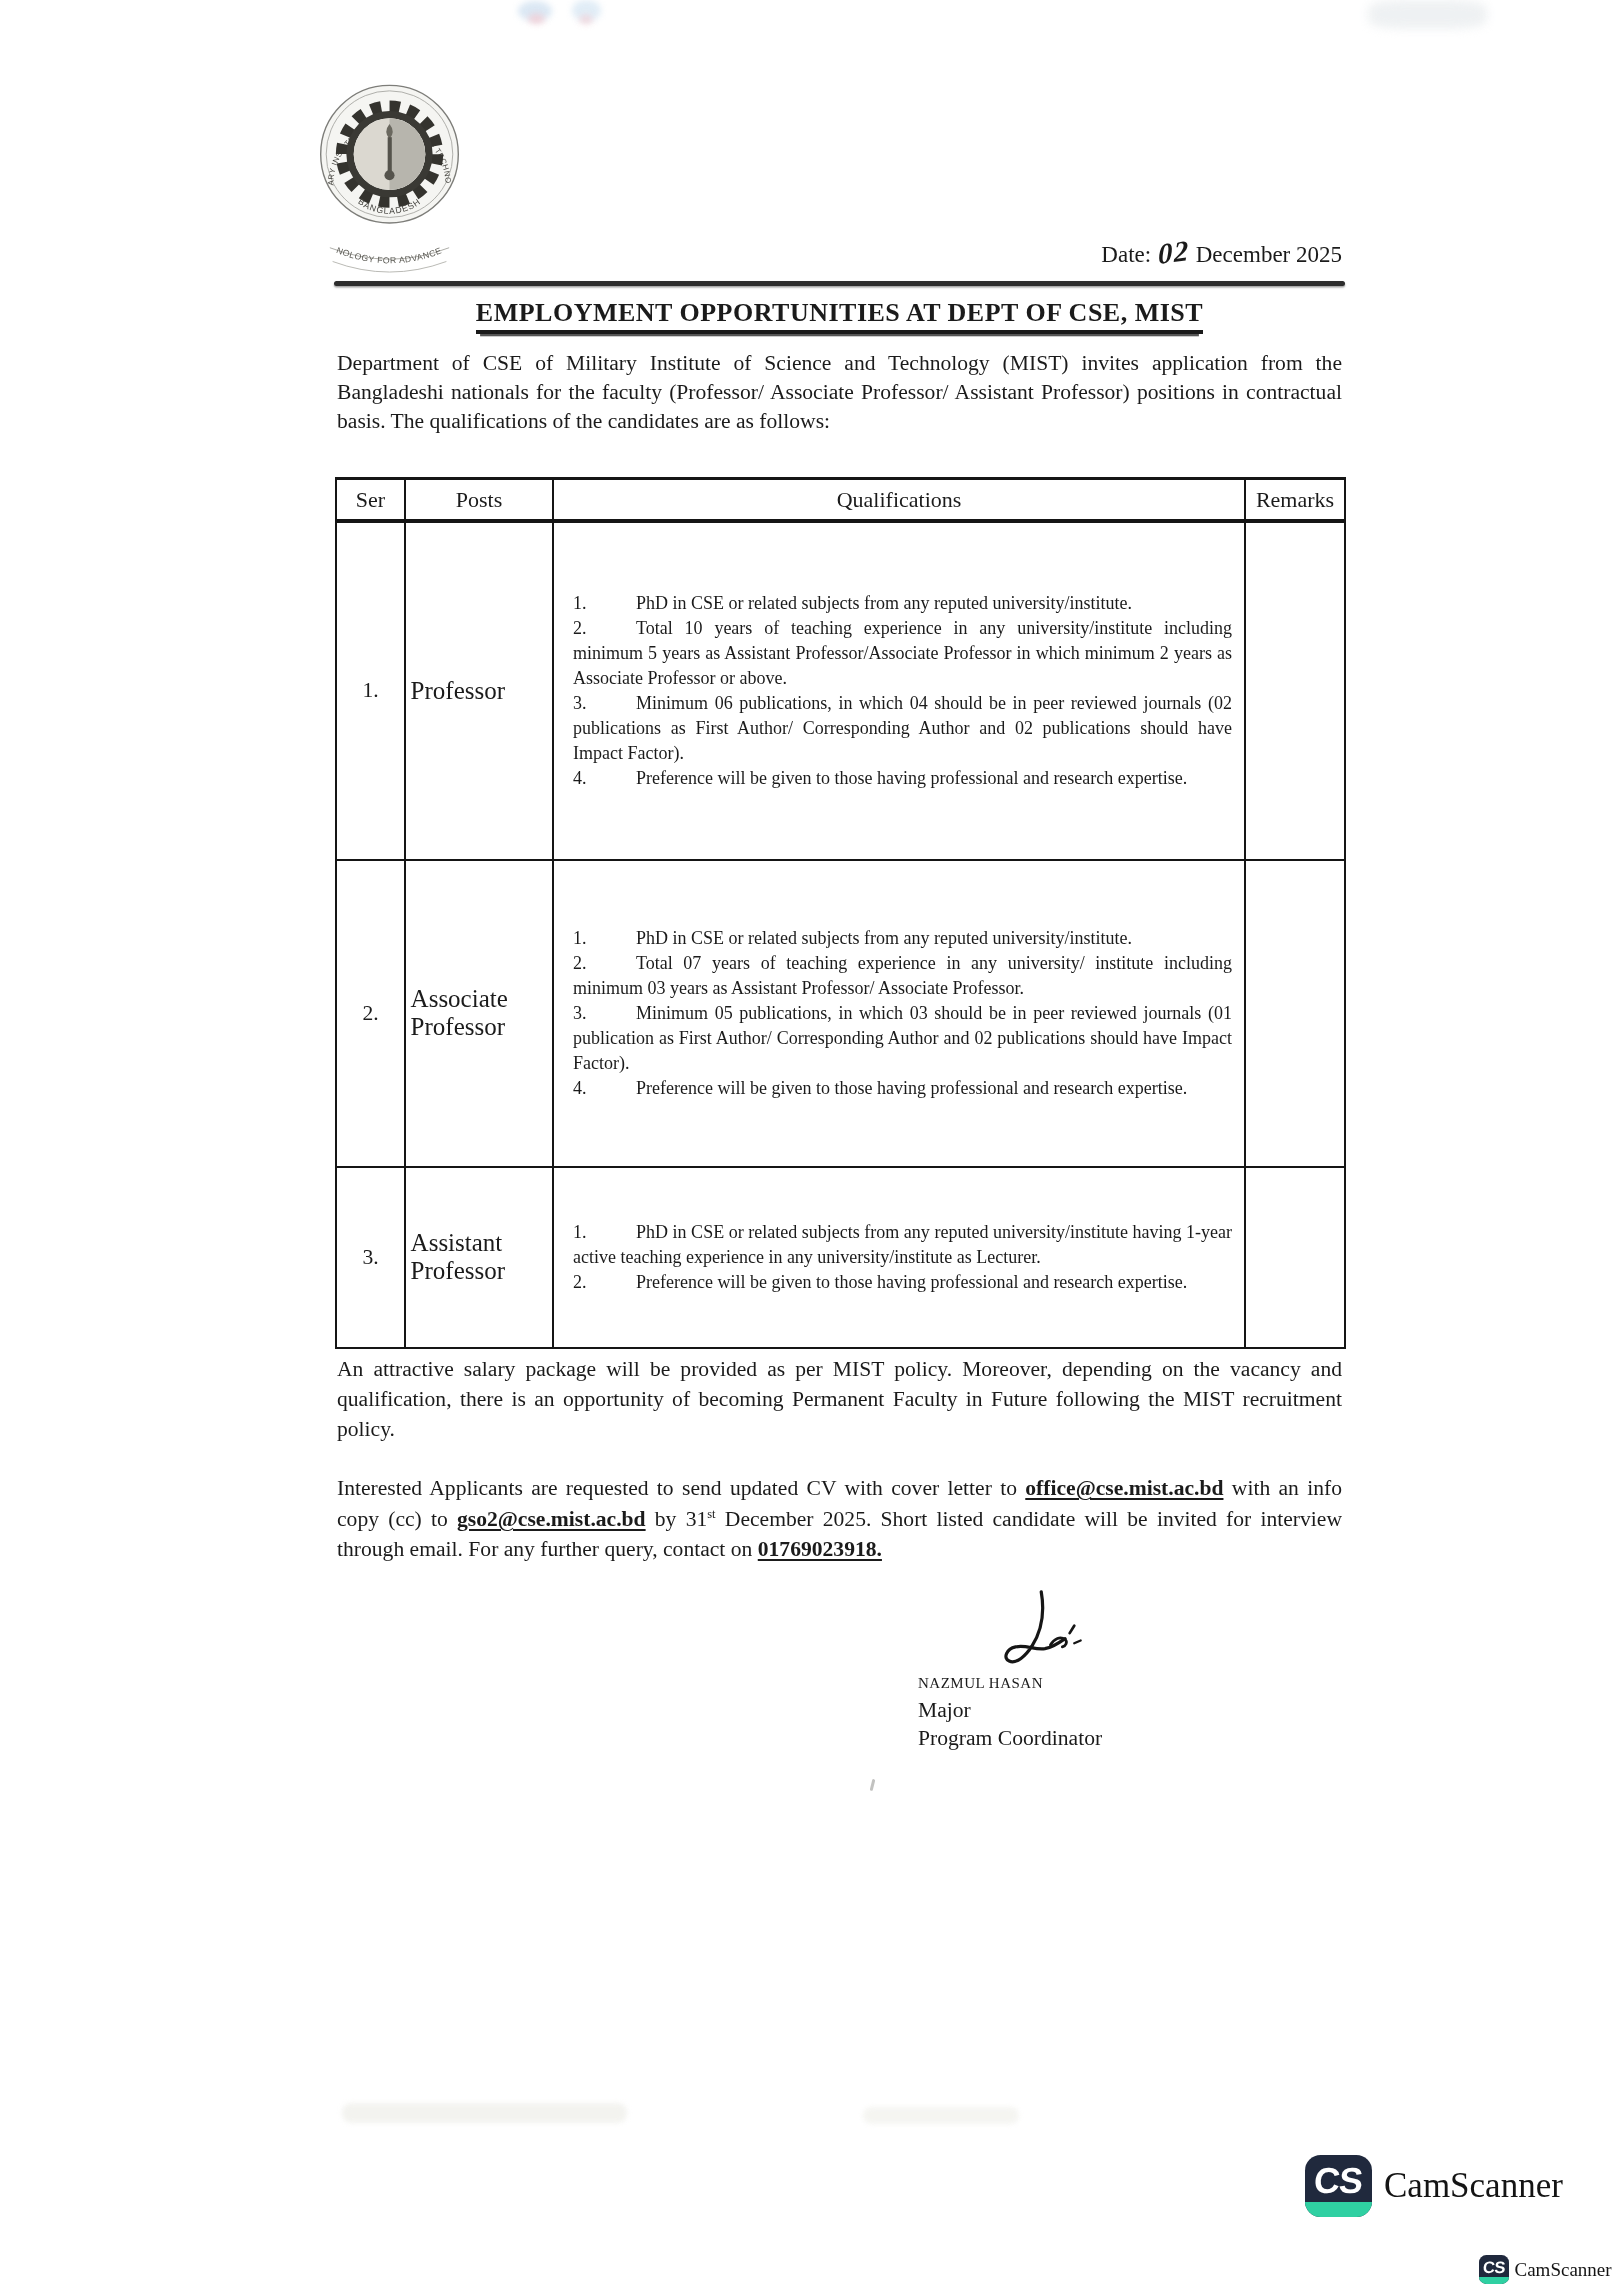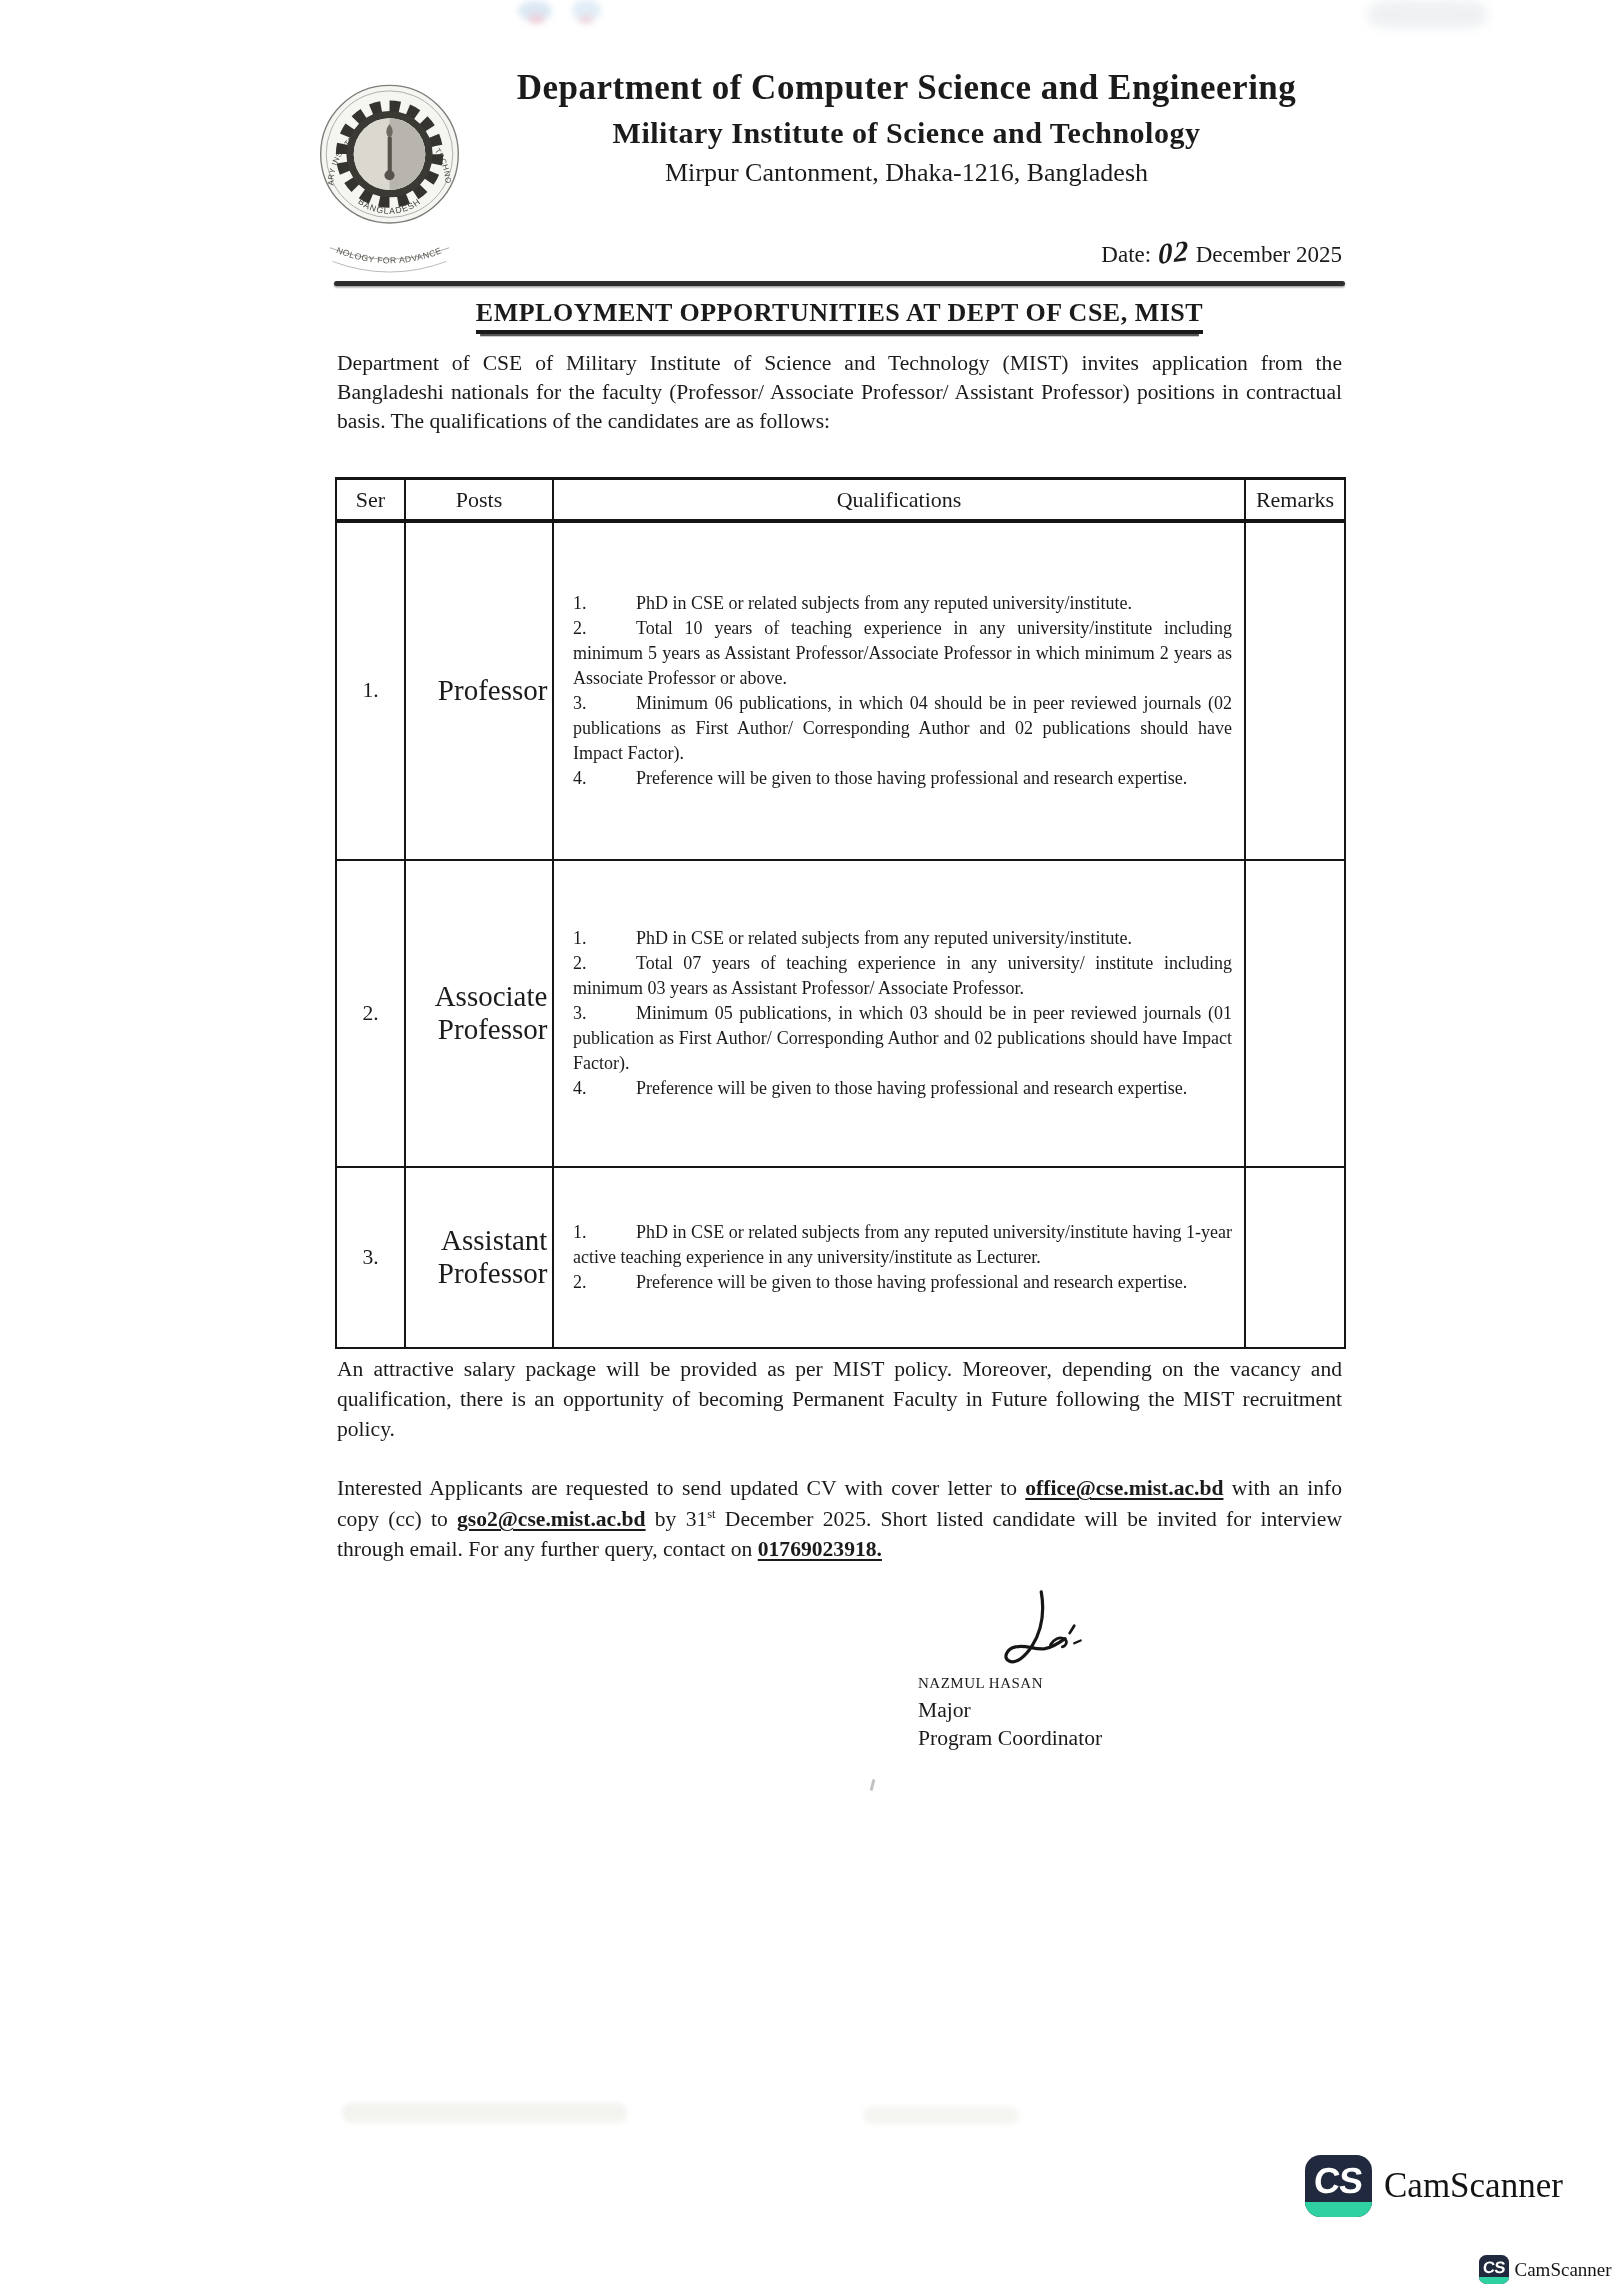--- a/index.html
+++ b/index.html
@@ -34,21 +34,21 @@
   .intro{top:349px;}
   .salary{top:1355px;line-height:1.38;}
   .apply{top:1473px;line-height:1.42;}
   .link-strong{font-weight:bold;text-decoration:underline;text-decoration-thickness:2.3px;text-underline-offset:3.2px;}
   sup{font-size:58%;vertical-align:super;line-height:0;}
   
   .qual-table{position:absolute;left:335px;top:477px;width:1008px;border-collapse:collapse;table-layout:fixed;}
   .qual-table th,.qual-table td{border:2.3px solid #151515;}
   .qual-table th{font-size:22px;font-weight:normal;height:37px;border-bottom-width:4.1px;border-top-width:3.7px;margin-left:17px;}
   td.ser{text-align:center;font-size:21.6px;vertical-align:middle;}
-  td.post{text-align:right;font-size:29px;vertical-align:middle;padding:0 4.6px;}
+  td.post{text-align:left;font-size:25px;vertical-align:middle;padding:0 4.6px;}
   td.quals{vertical-align:middle;padding:7.3px 12px 7.3px 19px;}
   td.remarks{background:#fff;}
   .row1 td{height:321px;}
   .row2 td{height:291px;}
   .row3 td{height:164px;}
   .qitem{font-size:18px;line-height:1.39;text-align:justify;}
   .qnum{display:inline-block;min-width:63px;}
   
   .sig{position:absolute;left:918px;top:1589px;}
   .sig svg{display:block;margin-left:60px;}
@@ -105,25 +105,20 @@
     <text font-family="Liberation Sans, sans-serif" font-size="19" letter-spacing="2" fill="#45443f">
       <textPath href="#arcBottom" startOffset="50%" text-anchor="middle">BANGLADESH</textPath>
     </text>
     <path d="M 30,394 Q 160,444 290,394" fill="none" stroke="#a5a5a0" stroke-width="2"></path>
     <path d="M 36,424 Q 160,470 284,424" fill="none" stroke="#b3b3ae" stroke-width="2"></path>
     <text font-family="Liberation Sans, sans-serif" font-size="19" letter-spacing="1" fill="#5c5b55">
       <textPath href="#ribbonPath" startOffset="50%" text-anchor="middle">TECHNOLOGY FOR ADVANCEMENT</textPath>
     </text>
   </svg>
 
-  <div class="hdr-text">
-    <div class="hdr-line1">Department of Computer Science and Engineering</div>
-    <div class="hdr-line2">Military Institute of Science and Technology</div>
-    <div class="hdr-line3">Mirpur Cantonment, Dhaka-1216, Bangladesh</div>
-  </div>
 
   <div class="date-line"><span>Date:</span><span class="hand">02</span><span>December 2025</span></div>
 
   <div class="header-rule"></div>
 
   <div class="doc-title"><span>EMPLOYMENT OPPORTUNITIES AT DEPT OF CSE, MIST</span></div>
 
   <p class="para intro">Department of CSE of Military Institute of Science and Technology (MIST) invites application from the Bangladeshi nationals for the faculty (Professor/ Associate Professor/ Assistant Professor) positions in contractual basis. The qualifications of the candidates are as follows:</p>
 
   <table class="qual-table">

